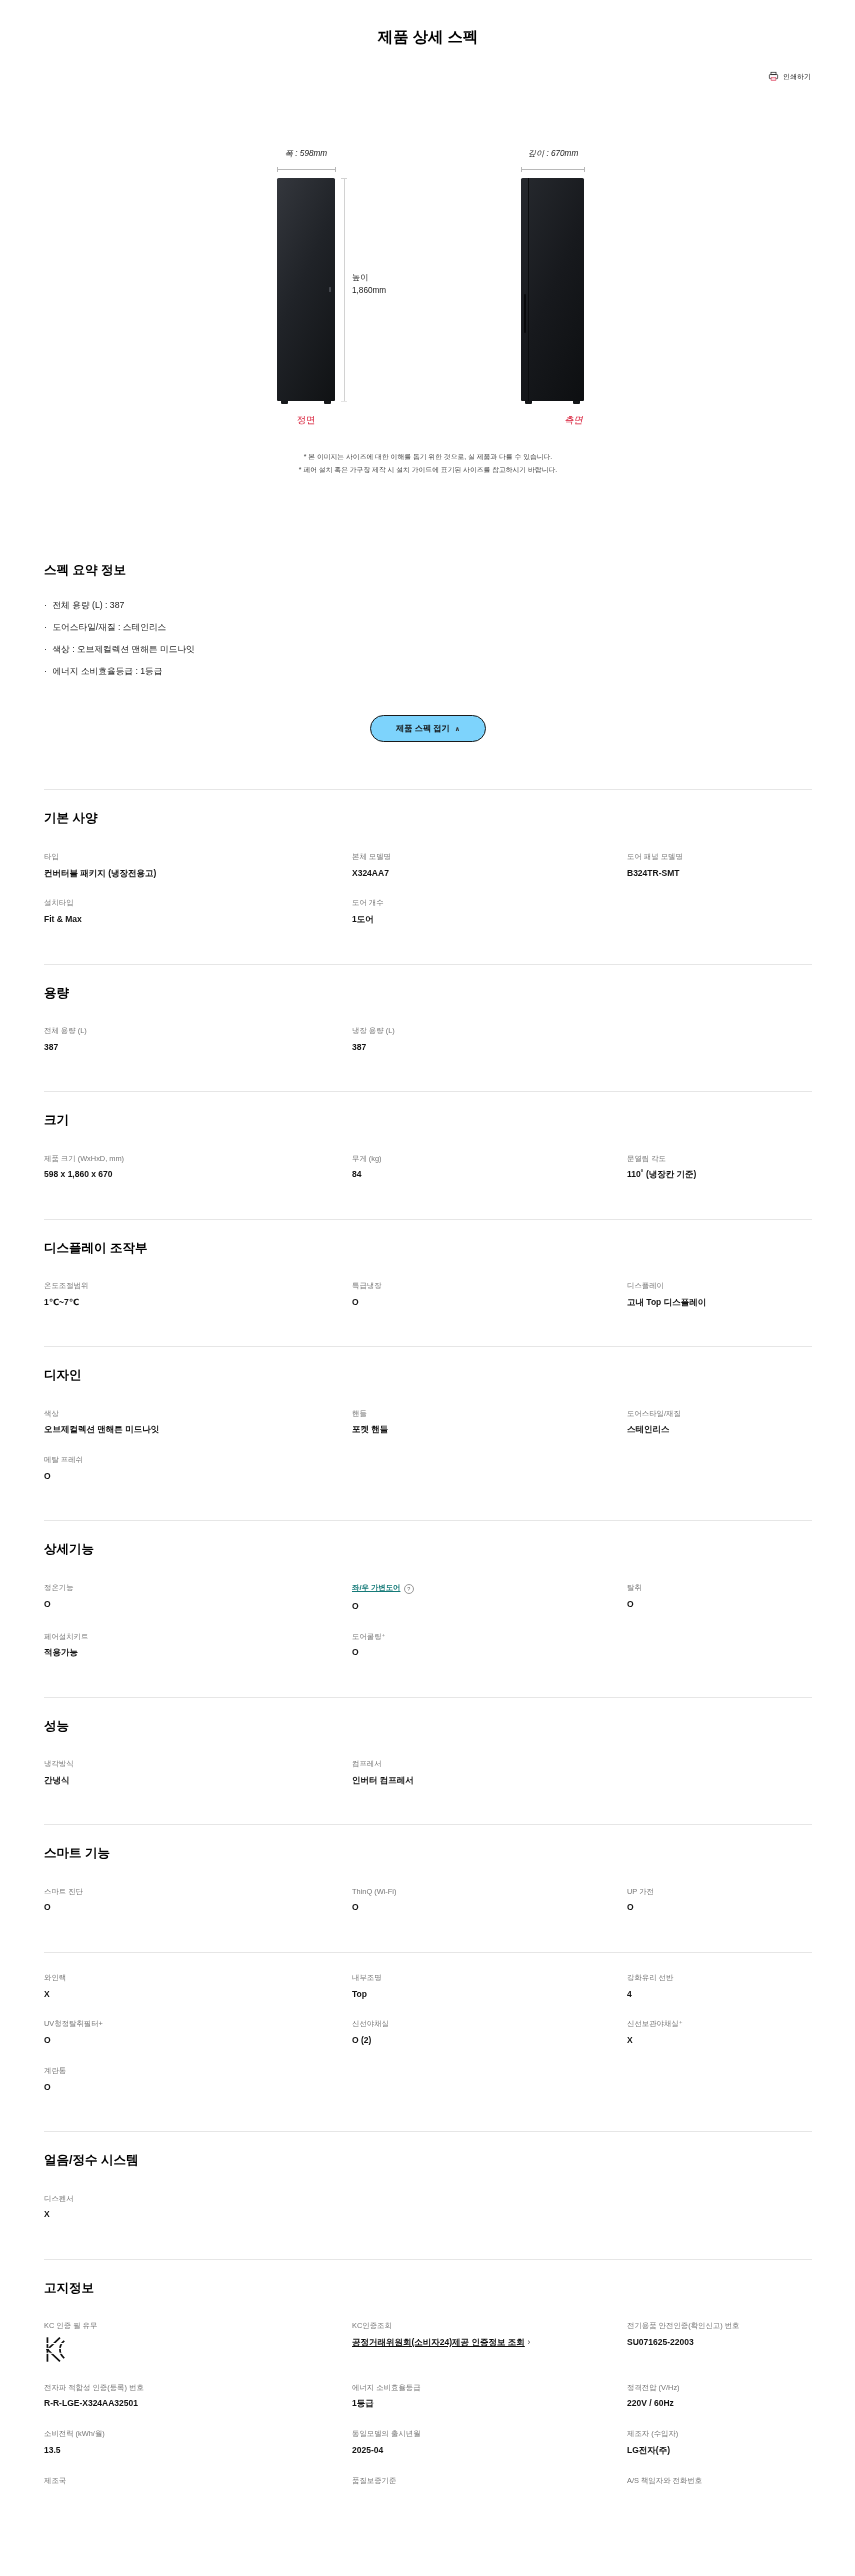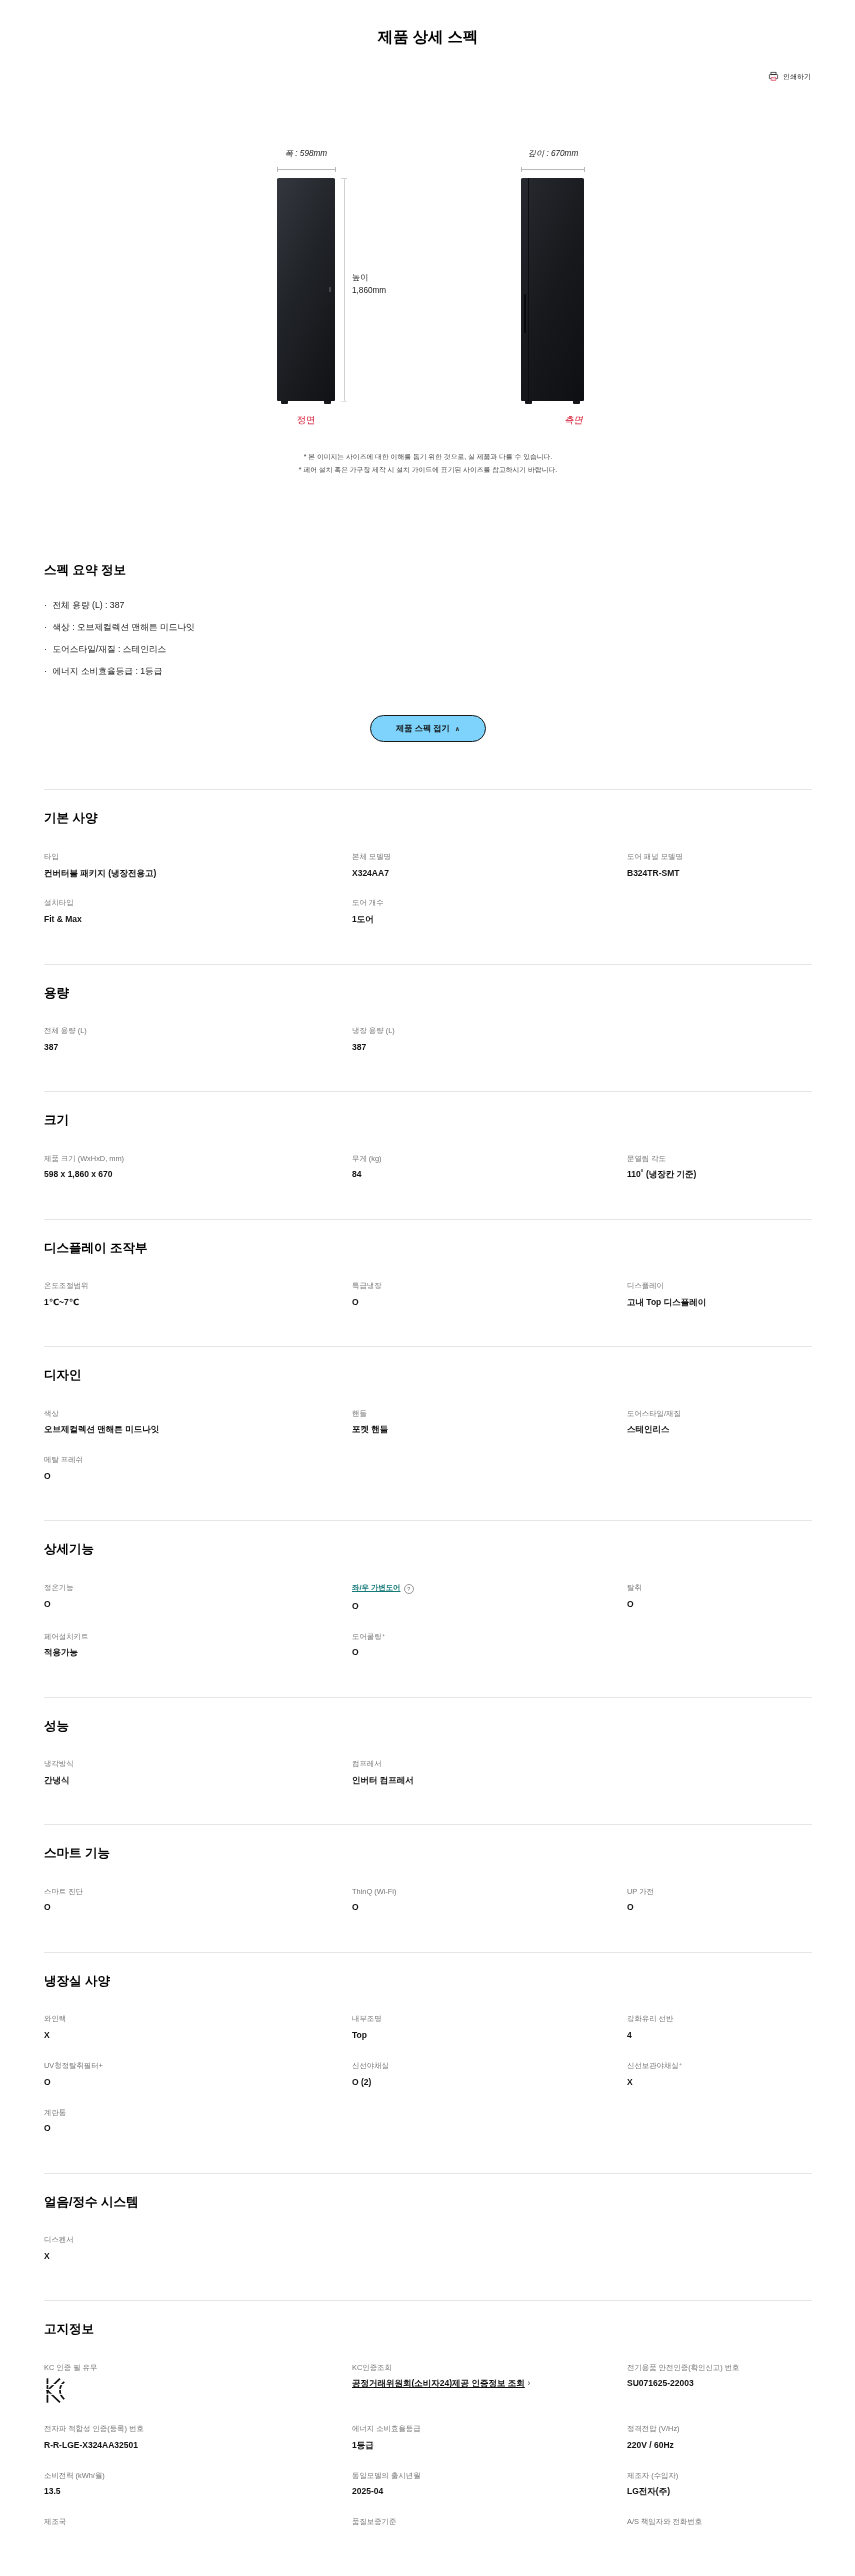--- a/index.html
+++ b/index.html
@@ -88,22 +88,22 @@
   <div class="view-caption" style="left:542px;top:414px;width:63px;font-style:italic;">측면</div>
 
   <div class="diagram-note" style="top:452px;">* 본 이미지는 사이즈에 대한 이해를 돕기 위한 것으로, 실 제품과 다를 수 있습니다.</div>
   <div class="diagram-note" style="top:465px;">* 페어 설치 혹은 가구장 제작 시 설치 가이드에 표기된 사이즈를 참고하시기 바랍니다.</div>
 </div>
 
 <div class="summary">
   <h2 class="summary-heading">스펙 요약 정보</h2>
   <ul class="summary-list">
       <li>전체 용량 (L) : 387</li>
+      <li>도어스타일/재질 : 스테인리스</li>
       <li>색상 : 오브제컬렉션 맨해튼 미드나잇</li>
-      <li>도어스타일/재질 : 스테인리스</li>
       <li>에너지 소비효율등급 : 1등급</li>
     </ul>
   <div class="collapse-wrap">
     <button class="collapse-btn">
       <span>제품 스펙 접기</span>
       <span class="collapse-chevron">∧</span>
     </button>
   </div>
 </div>
 
@@ -272,21 +272,20 @@
             <div class="cell-value">O</div>
           </div>
           <div class="cell">
             <div class="cell-label">UP 가전</div>
             <div class="cell-value">O</div>
           </div>
         </div>
       </div>
     </section>
     <section class="spec-section">
-      <h2 class="section-heading">냉장실 사양</h2>
       <div class="rows">
         <div class="row">
           <div class="cell">
             <div class="cell-label">와인랙</div>
             <div class="cell-value">X</div>
           </div>
           <div class="cell">
             <div class="cell-label">내부조명</div>
             <div class="cell-value">Top</div>
           </div>

